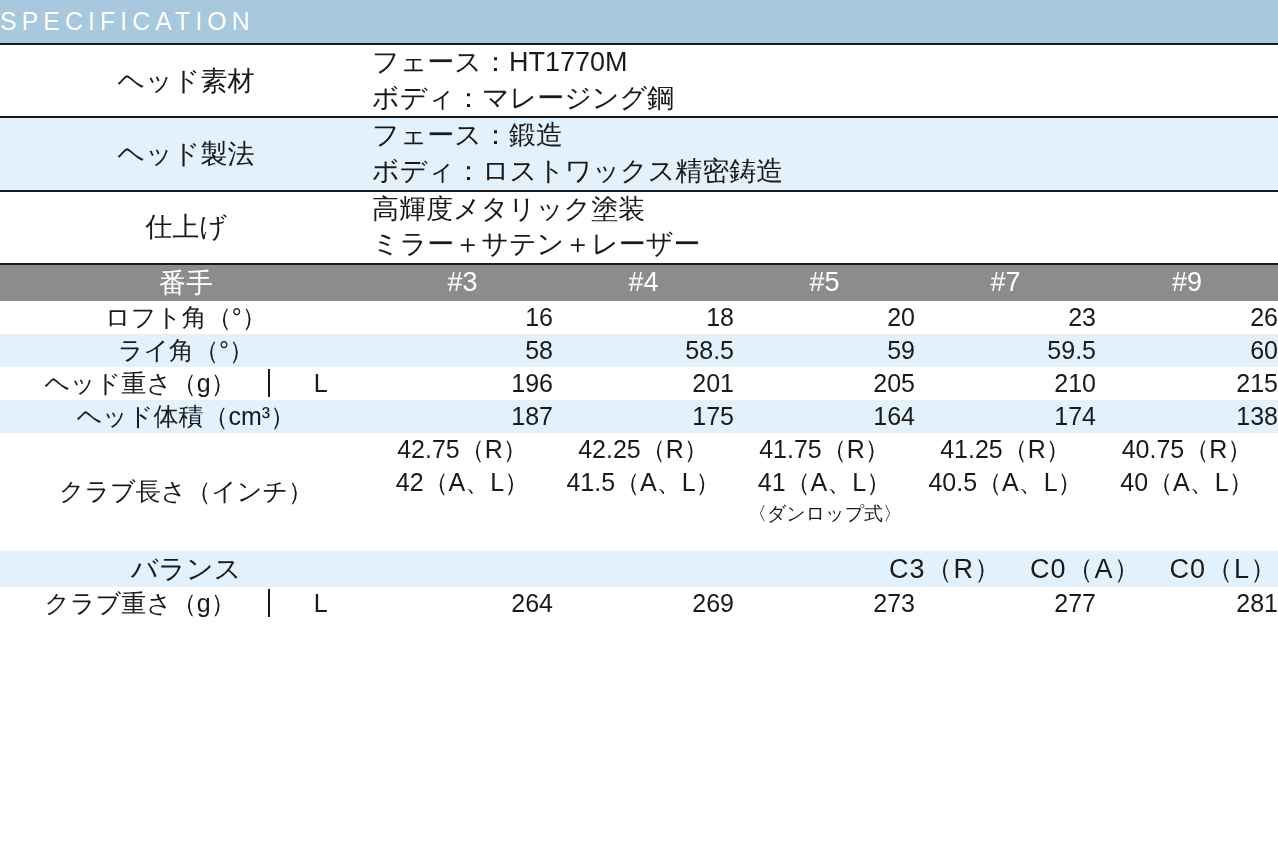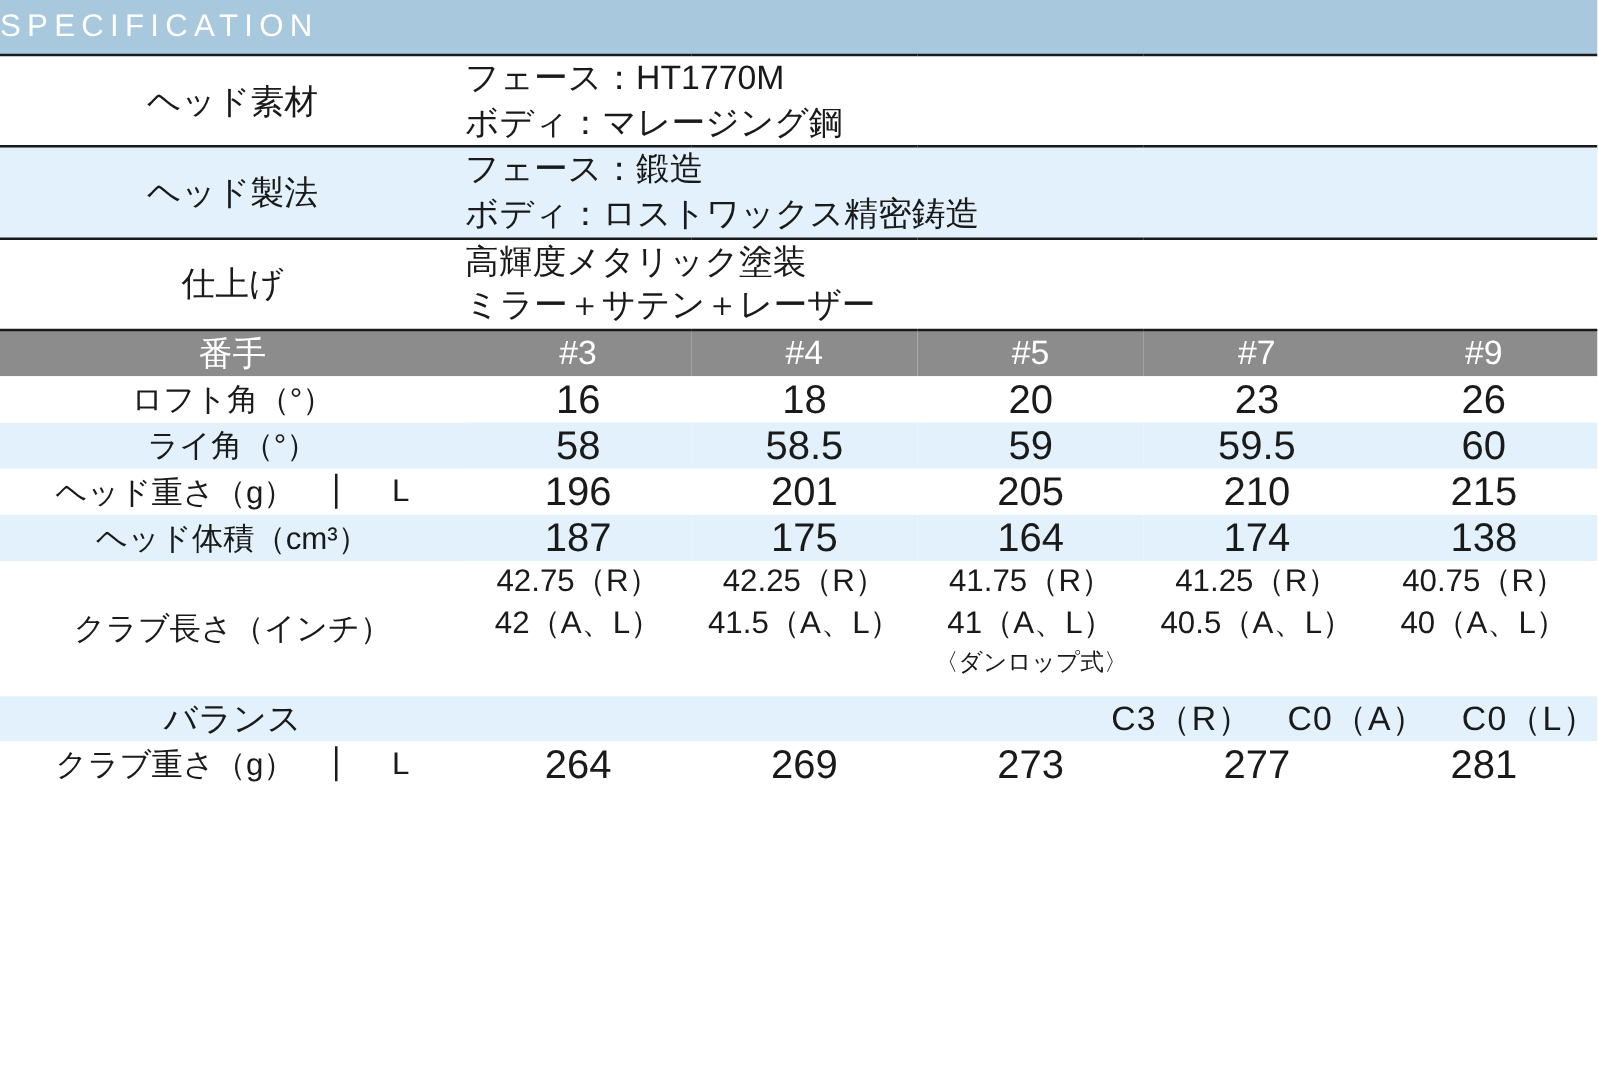--- a/index.html
+++ b/index.html
@@ -70,22 +70,22 @@
   .divider-left { border-left: 2px solid #ffffff; }
 
   
   .data-label {
     text-align: center;
     font-size: 25px;
     padding: 4px 0;
     position: relative;
   }
   .data-val {
-    text-align: center;
-    font-size: 32px;
+    text-align: right;
+    font-size: 25px;
     padding: 4px 0;
   }
   .vsep-dark { border-left: 2px solid #b9b9b9; }
 
   
   .label-with-mark {
     display: flex;
     align-items: center;
     justify-content: center;
     gap: 16px;
@@ -103,21 +103,21 @@
   
   .len-cell {
     text-align: center;
     font-size: 25px;
     line-height: 1.32;
     padding: 10px 0 2px;
   }
   .dunlop-row td {
     text-align: center;
     font-size: 19px;
-    padding: 2px 0 14px;
+    padding: 2px 0 24px;
   }
   .balance-label {
     text-align: center;
     font-size: 27px;
     padding: 22px 0;
   }
   .balance-val {
     text-align: right;
     font-size: 27px;
     letter-spacing: 1px;

